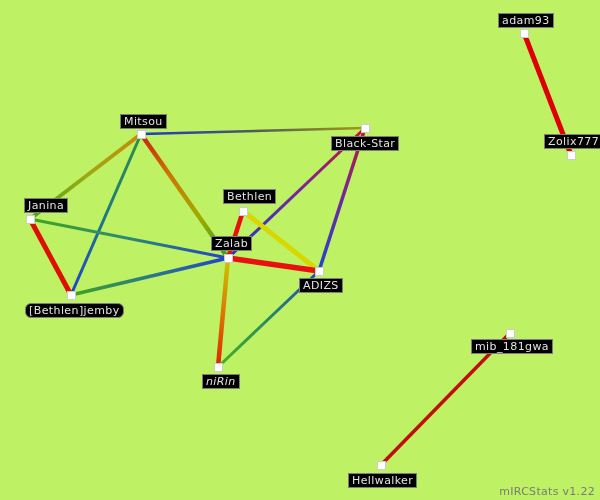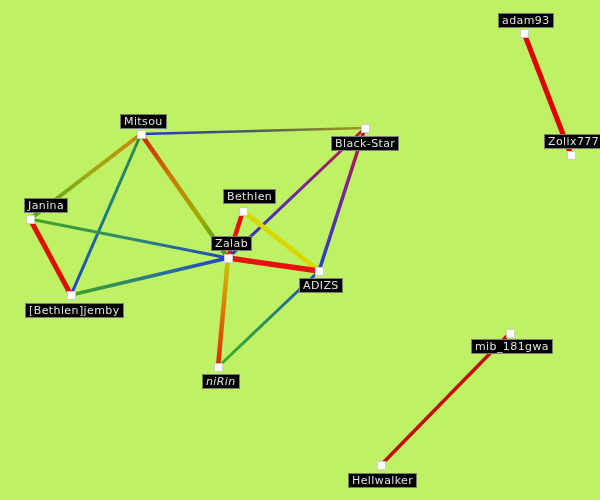--- a/index.html
+++ b/index.html
@@ -143,22 +143,23 @@
       <div class="node-label" style="left: 120px; top: 114px;">Mitsou</div>
       <div class="node-square" style="left: 137px; top: 130px;"></div>
       <div class="node-label" style="left: 24px; top: 198px;">Janina</div>
       <div class="node-square" style="left: 26px; top: 215px;"></div>
       <div class="node-label" style="left: 223px; top: 189px;">Bethlen</div>
       <div class="node-square" style="left: 239px; top: 207px;"></div>
       <div class="node-label" style="left: 211px; top: 236px;">Zalab</div>
       <div class="node-square" style="left: 224px; top: 254px;"></div>
       <div class="node-label" style="left: 299px; top: 278px;">ADIZS</div>
       <div class="node-square" style="left: 315px; top: 267px;"></div>
-      <div class="node-label" style="left: 25px; top: 303px;">[Bethlen]jemby</div>
+      <div class="node-label" style="left: 25px; top: 303px; border-radius: 6px;">[Bethlen]jemby</div>
       <div class="node-square" style="left: 67px; top: 291px;"></div>
       <div class="node-label" style="left: 202px; top: 374px; font-style: italic;">niRin</div>
       <div class="node-square" style="left: 214px; top: 363px;"></div>
       <div class="node-label" style="left: 471px; top: 339px;">mib_181gwa</div>
       <div class="node-square" style="left: 506px; top: 329px;"></div>
       <div class="node-label" style="left: 348px; top: 473px;">Hellwalker</div>
       <div class="node-square" style="left: 377px; top: 461px;"></div>
     </div>
+  <div class="footer-text footer-version">mIRCStats v1.22</div>
 </div>
 
 </body></html>

